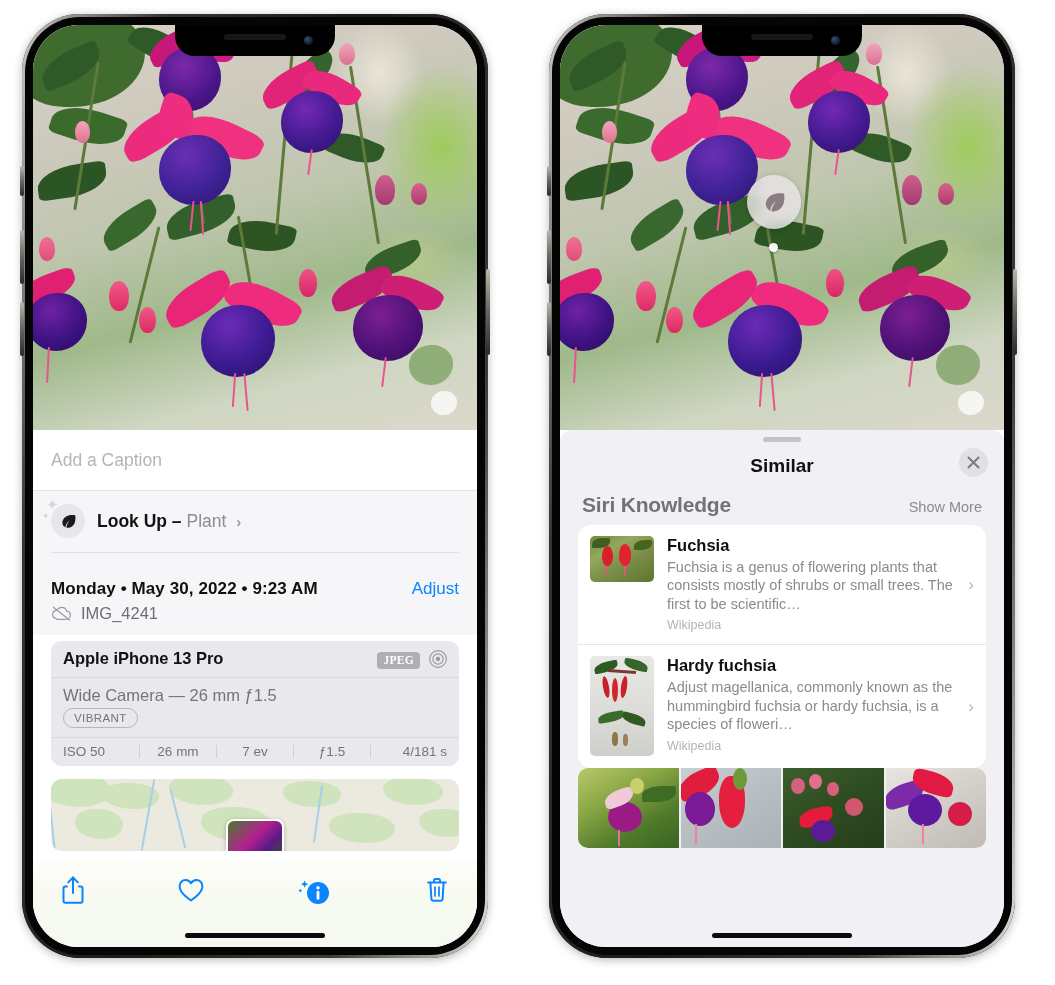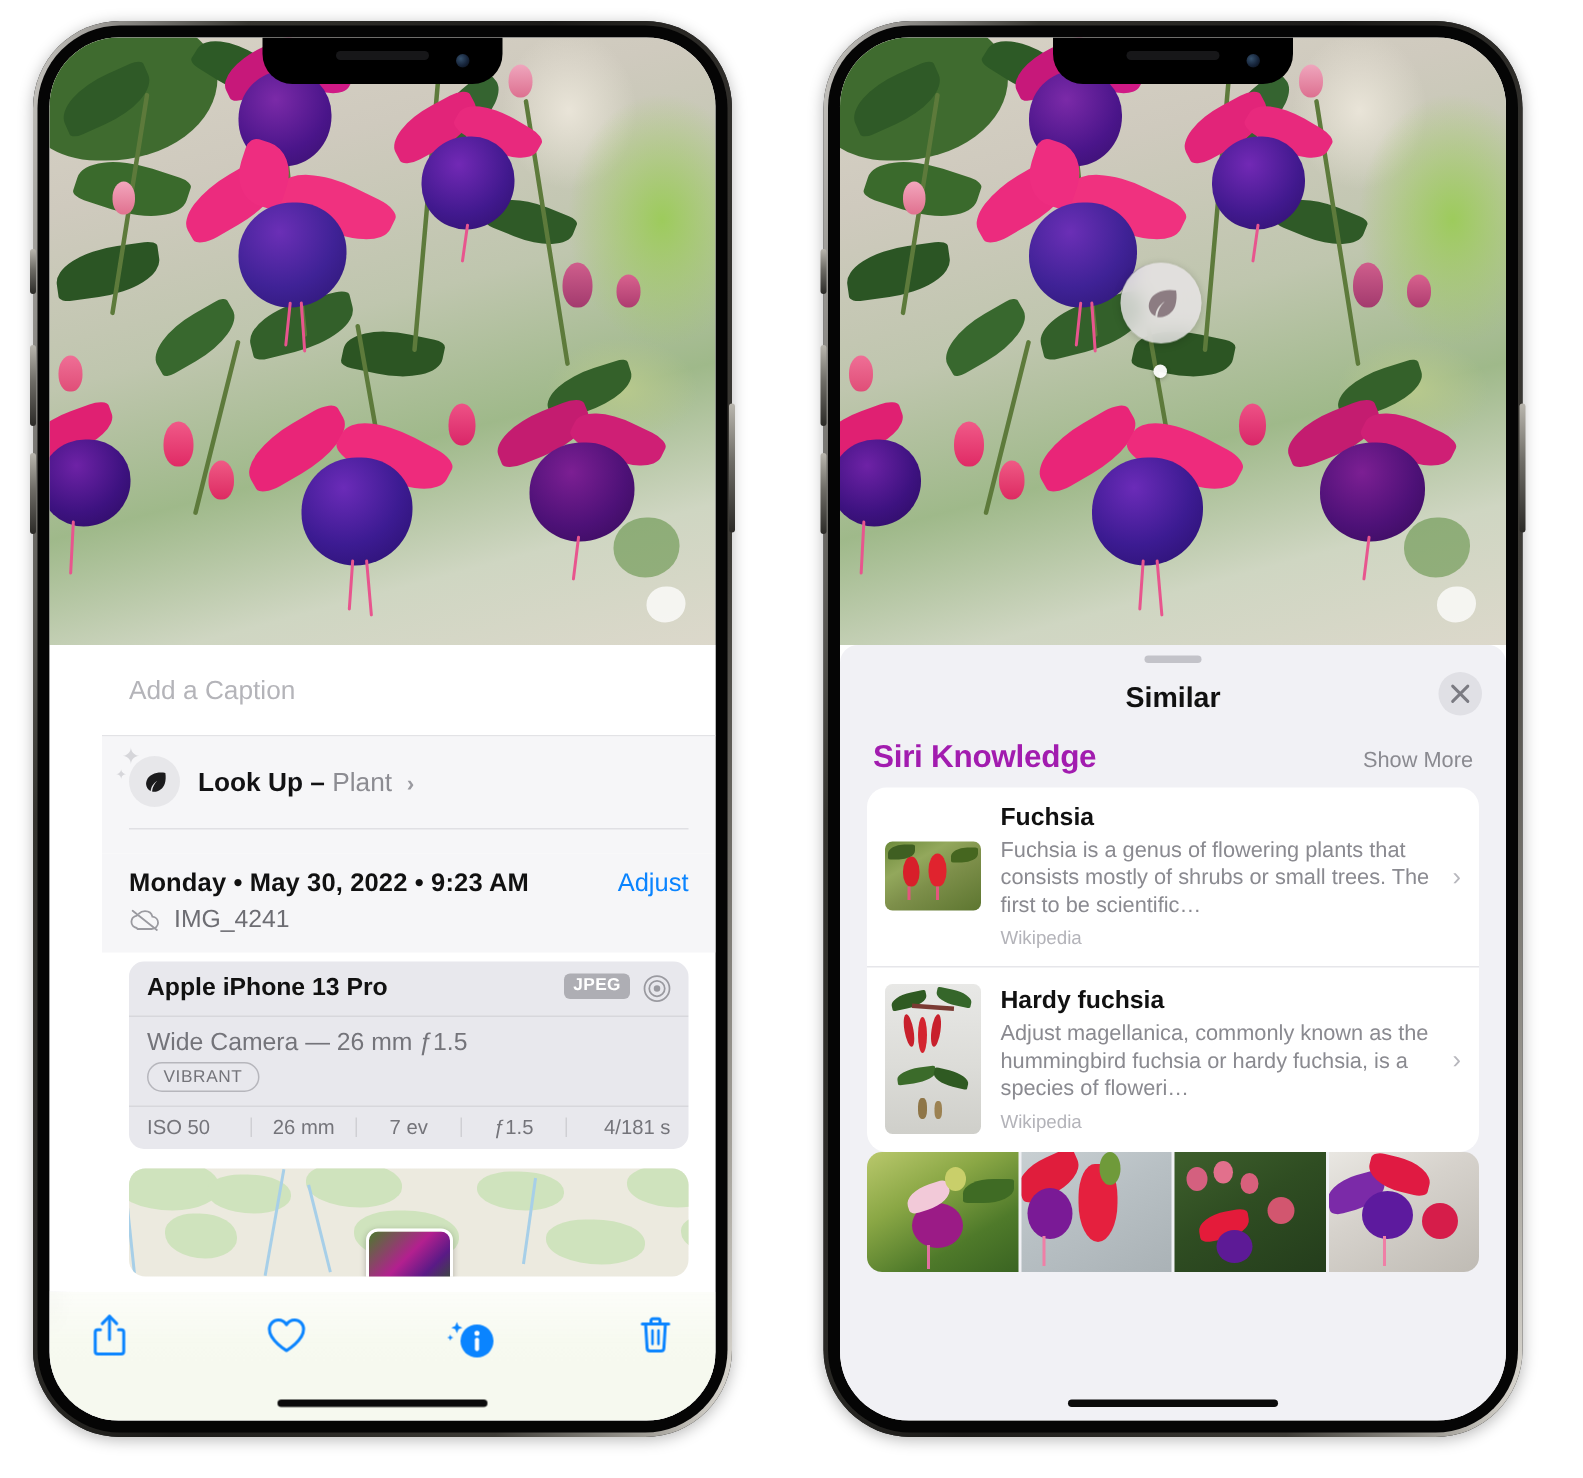--- a/index.html
+++ b/index.html
@@ -38,21 +38,21 @@
       radial-gradient(ellipse 60px 70px at 78% 12%,#e9e4d8 0%,rgba(233,228,216,0) 75%),
       linear-gradient(165deg,#d8d3c6 0%,#cfcabe 22%,#bfc6ae 45%,#9fb98a 64%,#cfd6c2 82%,#dcd8cb 100%);}
   .blob{position:absolute;border-radius:50% 46% 52% 48%;filter:blur(.4px);}
   .leafb{position:absolute;border-radius:62% 12% 62% 12%;}
   .stem{position:absolute;background:#5d7a3b;border-radius:3px;}
   .pinkp{position:absolute;border-radius:58% 20% 58% 20%;}
   .bud{position:absolute;border-radius:50% 50% 46% 46%;}
   .fil{position:absolute;width:1.6px;background:#e8558e;border-radius:1px;}
 
   
-  .sheet{position:absolute;left:0;right:0;top:405px;bottom:0;background:#fff;padding-left:35px;}
+  .sheet{position:absolute;left:0;right:0;top:405px;bottom:0;background:#fff;}
   .caption-row{height:60px;display:flex;align-items:center;padding:0 18px;
                border-bottom:.5px solid #e3e3e6;background:#fff;}
   .caption-ph{color:#b4b4b9;font-size:17.5px;}
   .lookup-band{background:#f6f6f8;padding:13px 18px 16px;}
   .lookup-row{display:flex;align-items:center;gap:12px;position:relative;}
   .leaf-circle{width:34px;height:34px;border-radius:50%;background:#e7e7ea;
                display:flex;align-items:center;justify-content:center;position:relative;}
   .spark{position:absolute;color:#d6d6da;line-height:1;}
   .lookup-txt{font-size:17.5px;font-weight:700;color:#121214;}
   .lookup-txt .sub{font-weight:400;color:#8c8c92;}
@@ -63,21 +63,21 @@
   .date-line{display:flex;align-items:baseline;justify-content:space-between;}
   .date-txt{font-size:17px;font-weight:700;color:#111;letter-spacing:.1px;}
   .adjust{font-size:17px;color:#0a84ff;}
   .fname{display:flex;align-items:center;gap:9px;margin-top:5px;}
   .fname span{font-size:16.5px;color:#6d6d73;}
 
   .exif{margin:6px 18px 0;background:#e8e8ed;border-radius:10px;overflow:hidden;}
   .exif-hd{display:flex;align-items:center;justify-content:space-between;
            padding:8px 11px 8px 12px;border-bottom:.5px solid #d7d7dc;}
   .exif-hd .t{font-size:16.5px;font-weight:700;color:#111;}
-  .badges{display:flex;align-items:flex-start;gap:8px;}
+  .badges{display:flex;align-items:flex-end;gap:8px;font-family:Liberation Serif, serif;}
   .jpeg{background:#aeaeb4;color:#fff;font-size:11.5px;font-weight:700;
         padding:2.5px 6px;border-radius:4px;letter-spacing:.3px;}
   .exif-body{padding:8px 12px 9px;}
   .exif-l1{font-size:16.5px;color:#74747a;}
   .exif-l2row{display:flex;align-items:center;justify-content:space-between;margin-top:3px;}
   .exif-l2{font-size:16.5px;color:#74747a;}
   .vibrant{border:1px solid #b6b6bc;color:#74747a;font-size:11.5px;
            padding:3px 10px;border-radius:11px;letter-spacing:.4px;}
   .exif-foot{display:flex;align-items:center;border-top:.5px solid #d7d7dc;padding:6px 10px 7px;}
   .exif-foot div{flex:1;text-align:center;font-size:13.5px;color:#74747a;}
@@ -106,24 +106,24 @@
   
   .rsheet{position:absolute;left:0;right:0;top:405px;bottom:0;background:#f1f1f5;
           border-radius:12px 12px 0 0;}
   .grabber{width:38px;height:5px;border-radius:3px;background:#c3c3c9;
            margin:7px auto 0;}
   .rhead{position:relative;height:48px;display:flex;align-items:center;justify-content:center;}
   .rtitle{font-size:19px;font-weight:700;color:#111;}
   .closebtn{position:absolute;right:16px;top:6px;width:29px;height:29px;border-radius:50%;
             background:#e0e0e5;display:flex;align-items:center;justify-content:center;}
   .secthead{display:flex;align-items:baseline;justify-content:space-between;padding:3px 22px 8px;}
-  .secthead .h{font-size:21px;font-weight:700;color:#a21caf;letter-spacing:-.2px;}
+  .secthead .h{font-size:21px;font-weight:700;color:#737373;letter-spacing:-.2px;}
   .secthead .m{font-size:14.5px;color:#8a8a90;}
   .kcard{margin:0 18px;background:#fff;border-radius:13px;overflow:hidden;}
-  .krow{display:flex;gap:13px;padding:11px 12px 12px;align-items:center;position:relative;}
+  .krow{display:flex;gap:13px;padding:11px 12px 12px;align-items:flex-start;position:relative;}
   .krow + .krow{border-top:.5px solid #e6e6ea;margin-left:0;}
   .kthumb{flex:0 0 auto;border-radius:5px;overflow:hidden;}
   .ktext{flex:1;min-width:0;padding-right:16px;}
   .ktitle{font-size:16.5px;font-weight:700;color:#111;line-height:1.2;}
   .kdesc{font-size:14.5px;color:#8a8a90;line-height:1.28;margin-top:2px;}
   .ksrc{font-size:12.5px;color:#b3b3b9;margin-top:5px;}
   .kchev{position:absolute;right:12px;top:50%;transform:translateY(-50%);
          color:#b7b7bd;font-size:17px;font-weight:500;}
   .simhead{font-size:21px;font-weight:700;color:#111;padding:16px 22px 9px;letter-spacing:-.2px;}
   .simstrip{display:flex;gap:2px;padding:0 18px;}

